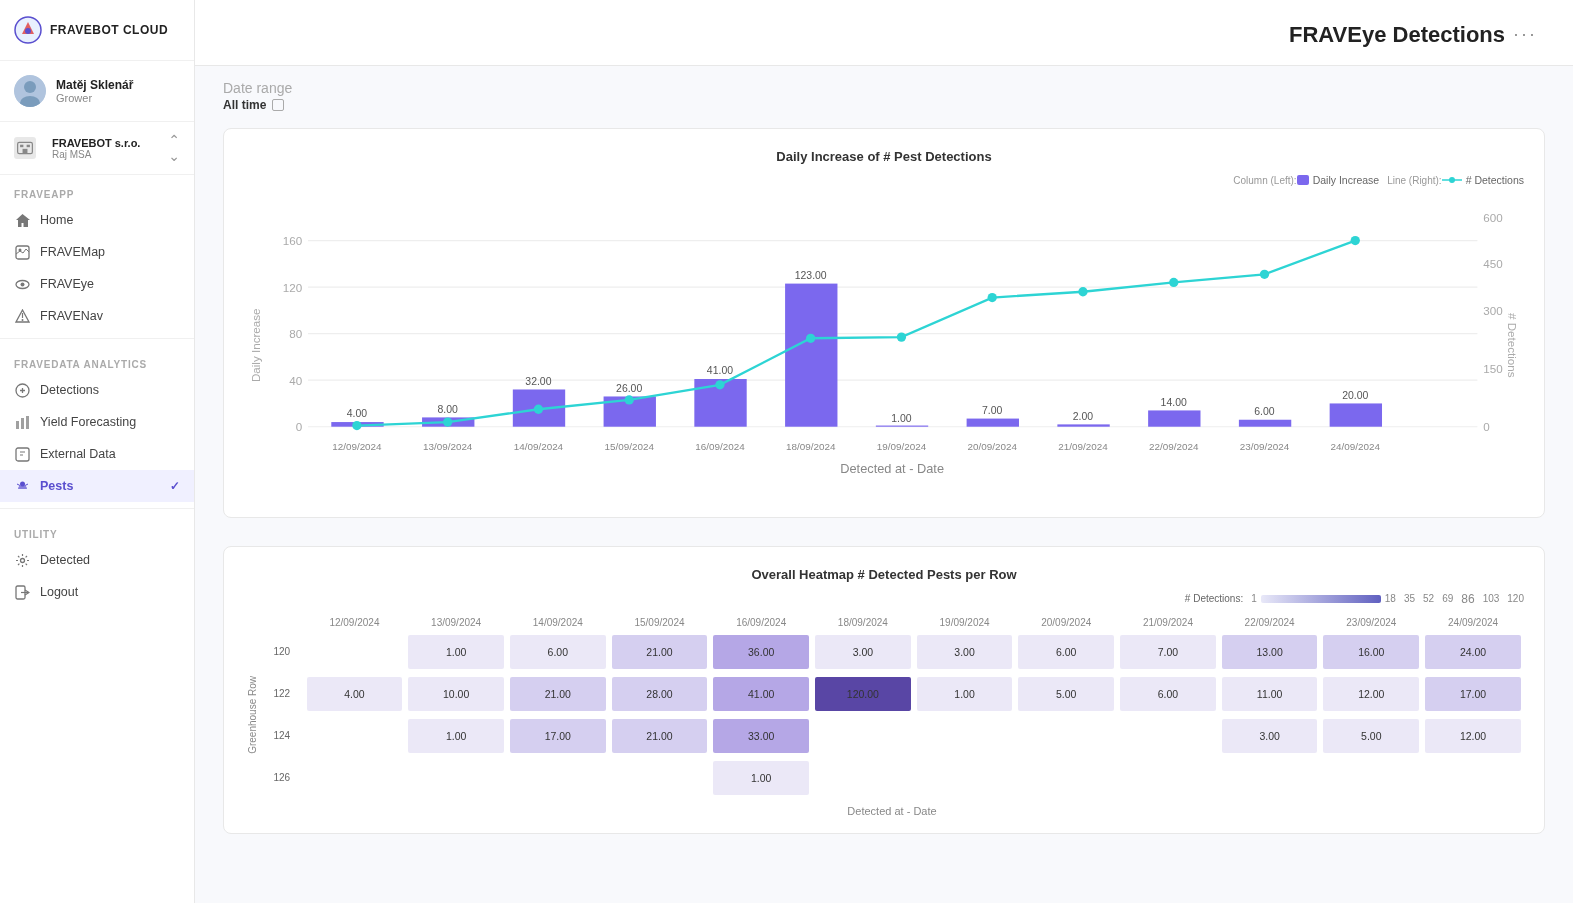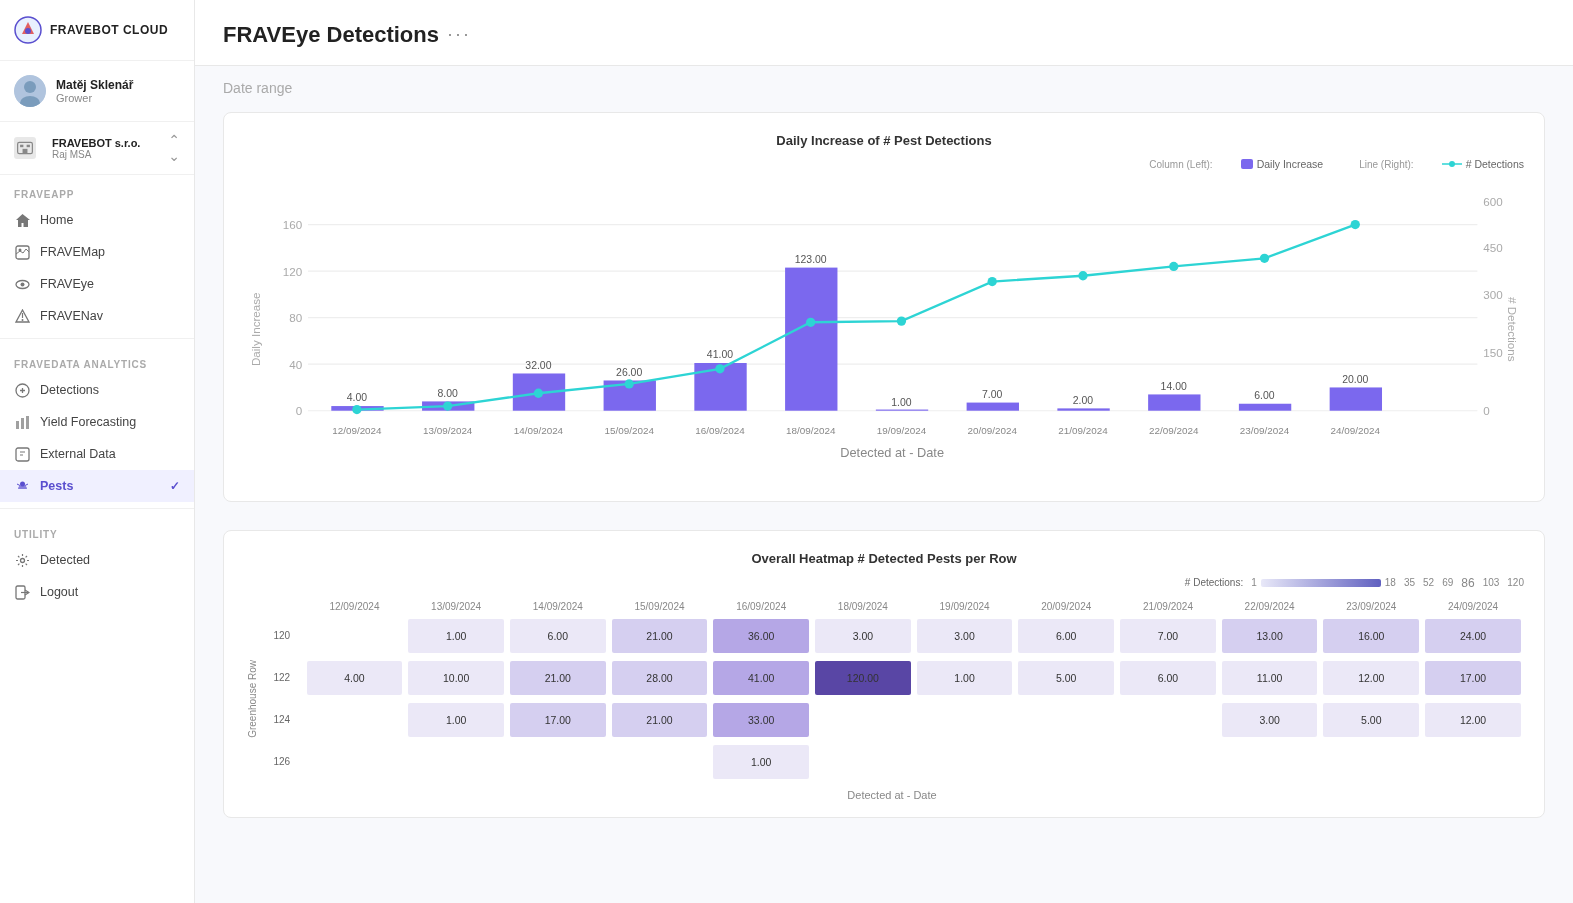--- a/index.html
+++ b/index.html
@@ -118,21 +118,21 @@
       overflow-y: auto;
       background: #f8f9fc;
       padding: 0;
     }
     .main-header {
       background: #fff;
       border-bottom: 1px solid #e8e8e8;
       padding: 20px 28px 16px;
       display: flex;
       align-items: center;
-      justify-content: flex-start;
+      justify-content: flex-end;
       position: sticky;
       top: 0;
       z-index: 10;
     }
     .page-title {
       font-size: 22px;
       font-weight: 700;
       color: #222;
     }
     .more-btn {
@@ -184,21 +184,21 @@
     .chart-title {
       font-size: 13px;
       font-weight: 600;
       color: #333;
       text-align: center;
       margin-bottom: 10px;
     }
     .chart-legend {
       display: flex;
       justify-content: flex-end;
-      gap: 28px;
+      gap: 0;
       font-size: 10.5px;
       color: #666;
       margin-bottom: 8px;
       align-items: center;
     }
     .legend-item {
       display: flex;
       align-items: center;
       gap: 4px;
     }
@@ -431,20 +431,24 @@
 </nav>
 
 <main class="main">
   <div class="main-header">
     <h1 class="page-title">FRAVEye Detections</h1>
     <button class="more-btn">···</button>
   </div>
 
   <div class="date-range-section">
     <div class="date-range-label">Date range</div>
+    <div class="date-range-value">
+      <span>All time</span>
+      <span class="date-range-icon"></span>
+    </div>
   </div>
 
   <div class="charts-container">
 
     <div class="chart-card">
       <div class="chart-title">Daily Increase of # Pest Detections</div>
       <div class="chart-legend">
         <span style="color:#999; font-size:10px;">Column (Left):</span>
         <div class="legend-item">
           <div class="legend-box" style="background:#7b68ee;"></div>

